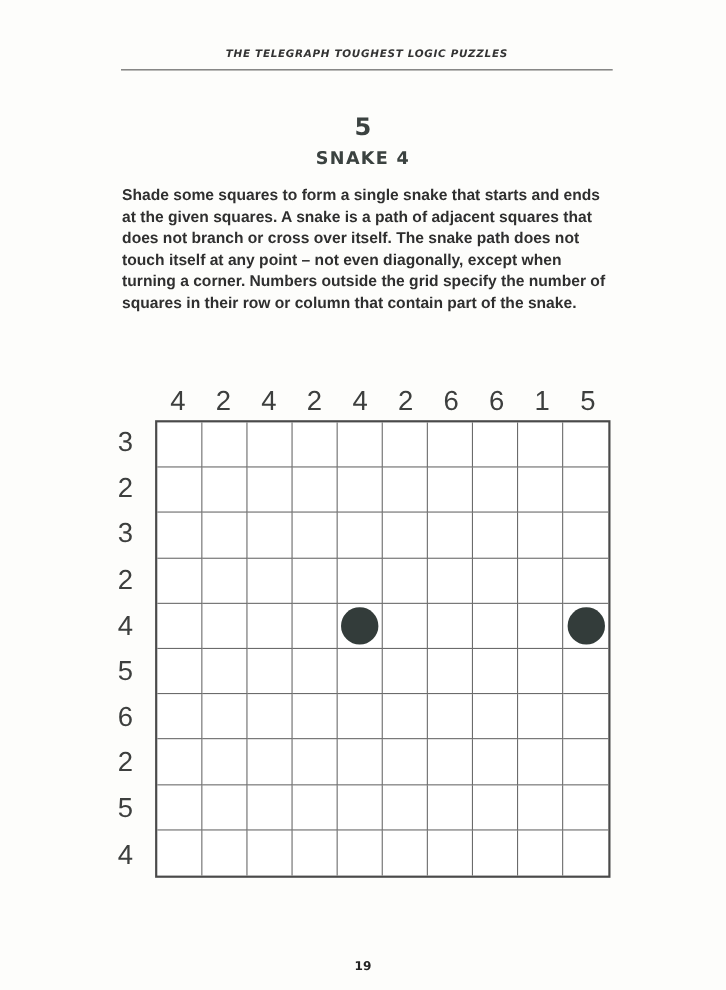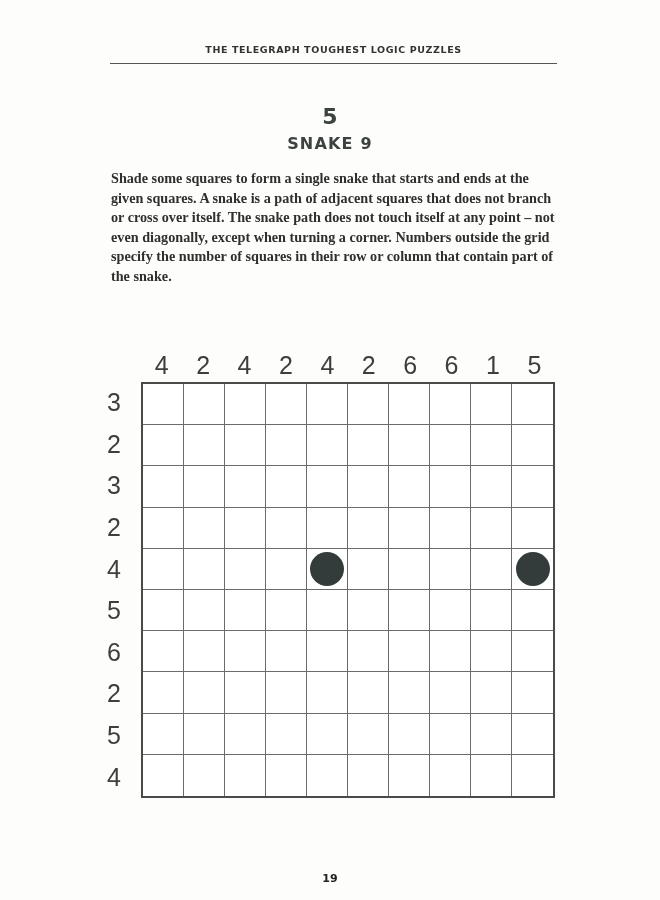--- a/index.html
+++ b/index.html
@@ -3,38 +3,38 @@
 <meta charset="utf-8">
 <style>
   html, body { margin:0; padding:0; }
   body {
     width:660px; height:900px; background:#fdfdfb; position:relative; overflow:hidden;
     color:#2b2b2b;
   }
   .running-head {
     position:absolute; left:110px; top:44px; width:447px; text-align:center;
     font-family:"DejaVu Sans", sans-serif; font-weight:bold; font-size:9.5px;
-    letter-spacing:0.6px; color:#333;
+    letter-spacing:0.6px; color:#333;font-style:italic;
   }
   .head-rule {
     position:absolute; left:110px; top:63px; width:447px; height:0;
     border-top:1.4px solid #555;
   }
   .puzzle-number {
     position:absolute; left:0; width:660px; top:104px; text-align:center;
     font-family:"DejaVu Sans", sans-serif; font-weight:bold; font-size:22px; color:#3b4240;
   }
   .puzzle-title {
     position:absolute; left:0; width:660px; top:134px; text-align:center;
     font-family:"DejaVu Sans", sans-serif; font-weight:bold; font-size:16px;
     letter-spacing:1.2px; color:#3b4240;
   }
   .instructions {
     position:absolute; left:111px; top:169px; width:446px;
-    font-family:Liberation Serif, serif; font-weight:bold; font-size:14.2px;
+    font-family:Liberation Sans, sans-serif; font-weight:bold; font-size:14.2px;
     line-height:19.6px; color:#2f2f2f;
   }
   .col-clues {
     position:absolute; left:141px; top:350px; width:414px; height:30px;
     display:flex;
   }
   .col-clues span, .row-clues span {
     font-family:"Liberation Sans", sans-serif; font-size:25px; color:#3d3f3e;
     display:flex; align-items:center; justify-content:center;
   }
@@ -65,21 +65,21 @@
     font-family:"DejaVu Sans", sans-serif; font-weight:bold; font-size:11px; color:#222;
   }
 </style>
 </head>
 <body>
 
 <div class="running-head">THE TELEGRAPH TOUGHEST LOGIC PUZZLES</div>
 <div class="head-rule"></div>
 
 <div class="puzzle-number">5</div>
-<div class="puzzle-title">SNAKE 9</div>
+<div class="puzzle-title">SNAKE 4</div>
 
 <div class="instructions">Shade some squares to form a single snake that starts and ends at the given squares. A snake is a path of adjacent squares that does not branch or cross over itself. The snake path does not touch itself at any point – not even diagonally, except when turning a corner. Numbers outside the grid specify the number of squares in their row or column that contain part of the snake.</div>
 
 <div class="col-clues" id="colClues">
     <span>4</span>
     <span>2</span>
     <span>4</span>
     <span>2</span>
     <span>4</span>
     <span>2</span>

